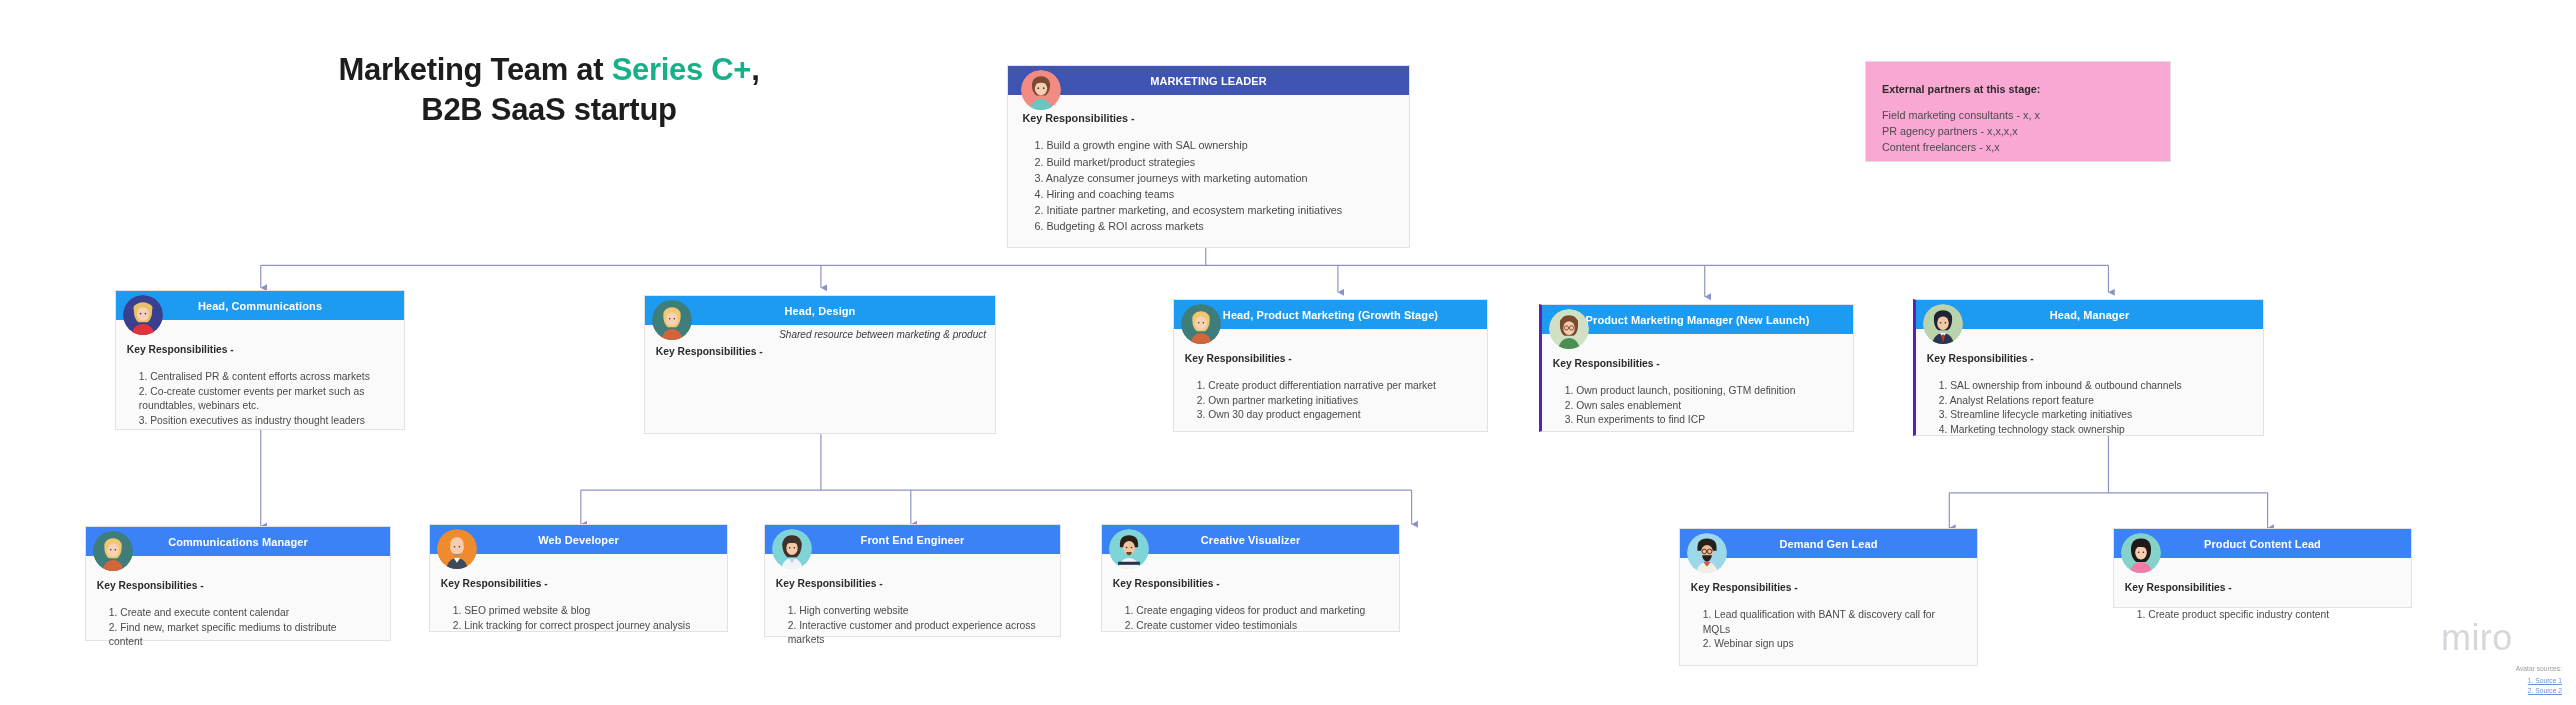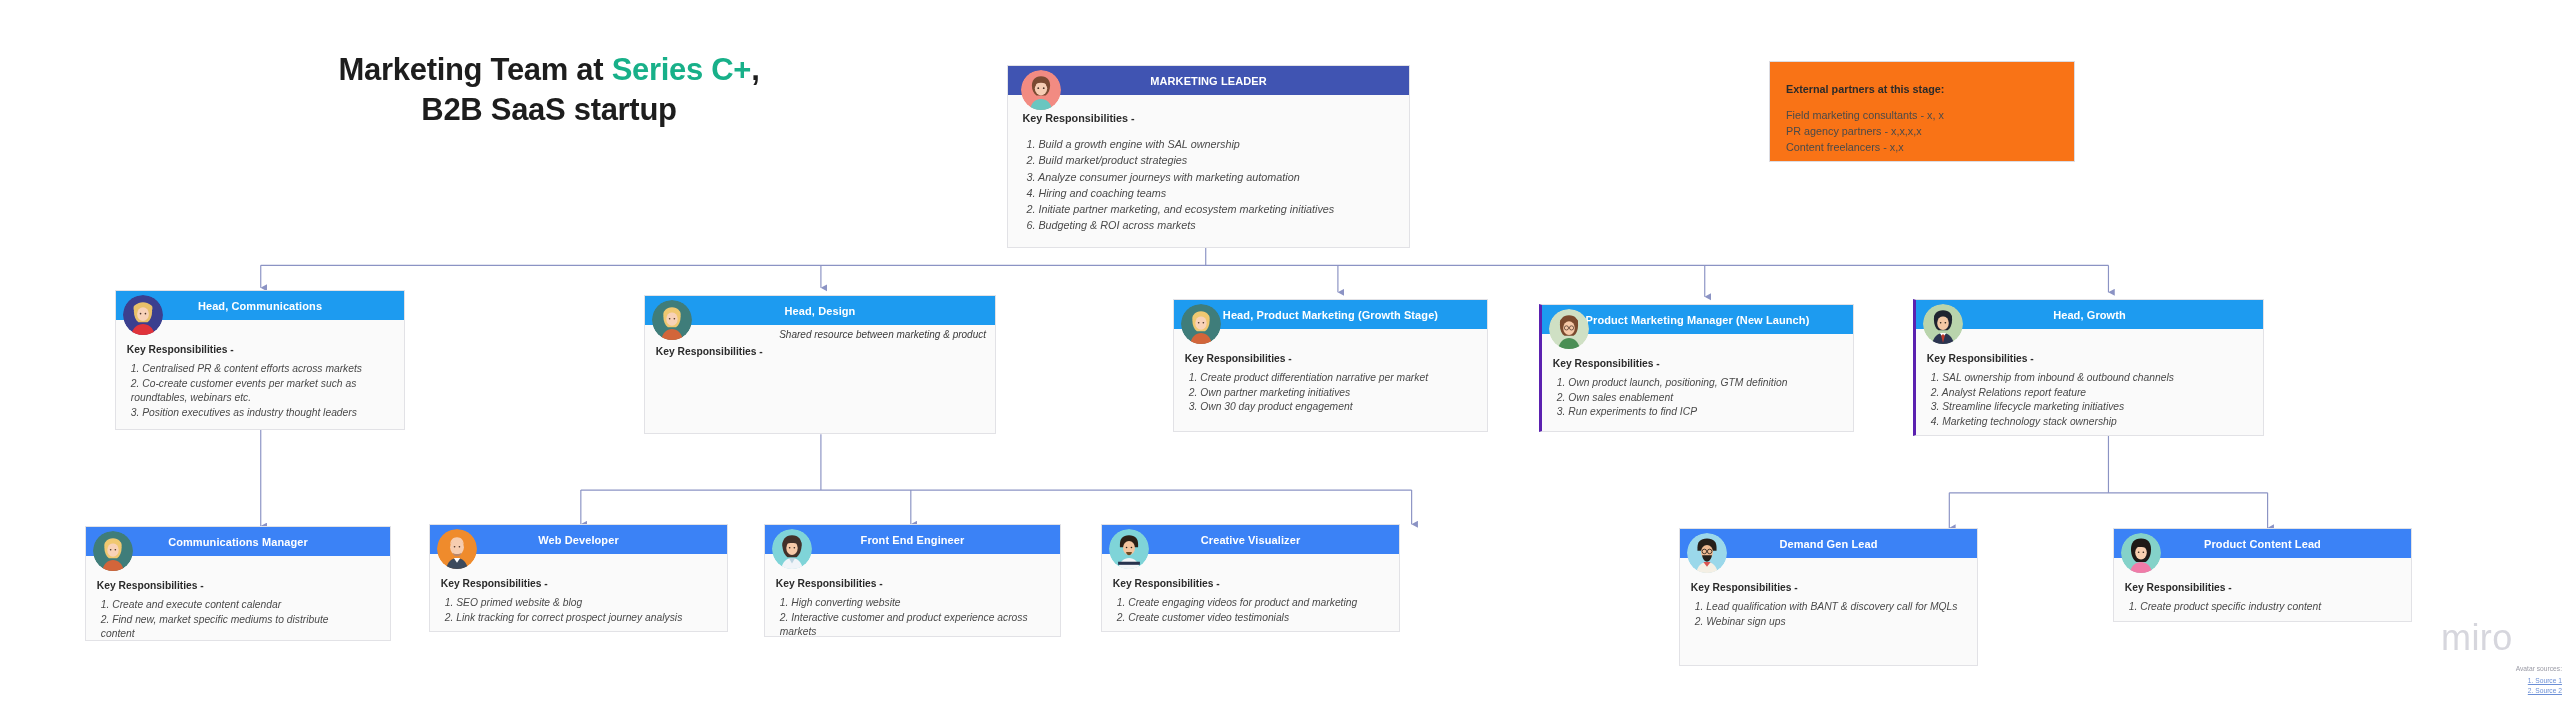--- a/index.html
+++ b/index.html
@@ -85,40 +85,40 @@
     line-height: 1.42;
     color: #4a4a4a;
   }
   .card.lvl0 .card-body { padding: 16px 14.4px 10.8px 14.4px; font-size: 10.8px; }
   .resp-title {
     font-weight: bold;
     color: #2b2b2b;
     margin-bottom: 1.8px;
   }
   .card.lvl0 .resp-title { margin-bottom: 10.8px; }
-  .resp-list { margin: 4px; padding: 0; list-style: none; font-style: italic; }
+  .resp-list { margin: 12px; padding: 0; list-style: none; }
   .resp-list li { margin: 0; }
   .card.lvl0 .resp-list li { margin-bottom: 0.9px; }
   .shared-note {
     font-style: italic;
     font-size: 10px;
     color: #3a3a3a;
     padding: 3.6px 9px 1.8px 50px;
     text-align: right;
   }
   .spacer-av { height: 14.4px; }
 
   
   #external-box {
     position: absolute;
-    left: 1769px;
+    left: 1865px;
     top: 61px;
     width: 306px;
     height: 101px;
-    background: #f97316;
+    background: #f9a8d4;
     border: 0.9px solid #dcdce2;
     box-sizing: border-box;
     padding: 20px 16px;
     font-size: 10.8px;
     line-height: 1.45;
     color: #4a4a4a;
   }
   #external-box .ext-title {
     font-weight: bold;
     color: #2b2b2b;
@@ -334,21 +334,21 @@
           <path d="M22 7c-7 0-10 4-10 10 0 6 2 10 5 12h10c3-2 5-6 5-12 0-6-3-10-10-10z" fill="#1f2430"></path>
           <ellipse cx="22" cy="21" rx="6.4" ry="7.5" fill="#f3c7a4"></ellipse>
           <circle cx="19.4" cy="20.6" r="0.9" fill="#2a2118"></circle>
           <circle cx="24.6" cy="20.6" r="0.9" fill="#2a2118"></circle>
           <path d="M12.5 13c4-4.5 15-4.5 19 0 1 3 .3 5.5-1.2 5.5 0-4-3.2-5-8.3-5s-8.3 1-8.3 5c-1.5 0-2.2-2.5-1.2-5.5z" fill="#1f2430"></path>
           <path d="M10 44c1.5-8 6.5-12 12-12s10.5 4 12 12z" fill="#2b3450"></path>
           <path d="M18.5 32h7l-3.5 5z" fill="#ffffff"></path>
           <path d="M22 33l2 2-2 8-2-8z" fill="#c0392b"></path>
         </svg>
       </span>
-      <span>Head, Growth</span>
+      <span>Head, Manager</span>
     </div>
     <div class="card-body">
       <div class="spacer-av"></div>
       <div class="resp-title">Key Responsibilities -</div>
       <ul class="resp-list">
         <li>1. SAL ownership from inbound &amp; outbound channels</li>
         <li>2. Analyst Relations report feature</li>
         <li>3. Streamline lifecycle marketing initiatives</li>
         <li>4. Marketing technology stack ownership</li>
       </ul>
@@ -480,21 +480,21 @@
     <div class="card-body">
       <div class="spacer-av"></div>
       <div class="resp-title">Key Responsibilities -</div>
       <ul class="resp-list">
         <li>1. Lead qualification with BANT &amp; discovery call for MQLs</li>
         <li>2. Webinar sign ups</li>
       </ul>
     </div>
   </div>
 
-  <div class="card lvl2" style="left:2113px; top:528px; width:299px; height:94px;">
+  <div class="card lvl2" style="left:2113px; top:528px; width:299px; height:80px;">
     <div class="card-header">
       <span class="avatar">
         <svg viewBox="0 0 44 44" width="40" height="40">
           <circle cx="22" cy="22" r="22" fill="#84d2c9"></circle>
           <path d="M22 6c-8 0-11 5-11 12 0 7 2.5 12 6 14h10c3.5-2 6-7 6-14 0-7-3-12-11-12z" fill="#1f1a17"></path>
           <ellipse cx="22" cy="21.5" rx="6.4" ry="7.6" fill="#f7cfb0"></ellipse>
           <path d="M11.5 16.5c3-4.5 16-4.5 19 0 .3 1.6.2 3.2-.3 3.2 0-3.6-3.9-4.4-9.2-4.4s-9.2.8-9.2 4.4c-.5 0-.6-1.6-.3-3.2z" fill="#1f1a17"></path>
           <circle cx="19.4" cy="21.2" r="0.9" fill="#2a211a"></circle>
           <circle cx="24.6" cy="21.2" r="0.9" fill="#2a211a"></circle>
           <path d="M9.5 44c1.5-8 7-12 12.5-12s11 4 12.5 12z" fill="#f07ca8"></path>

